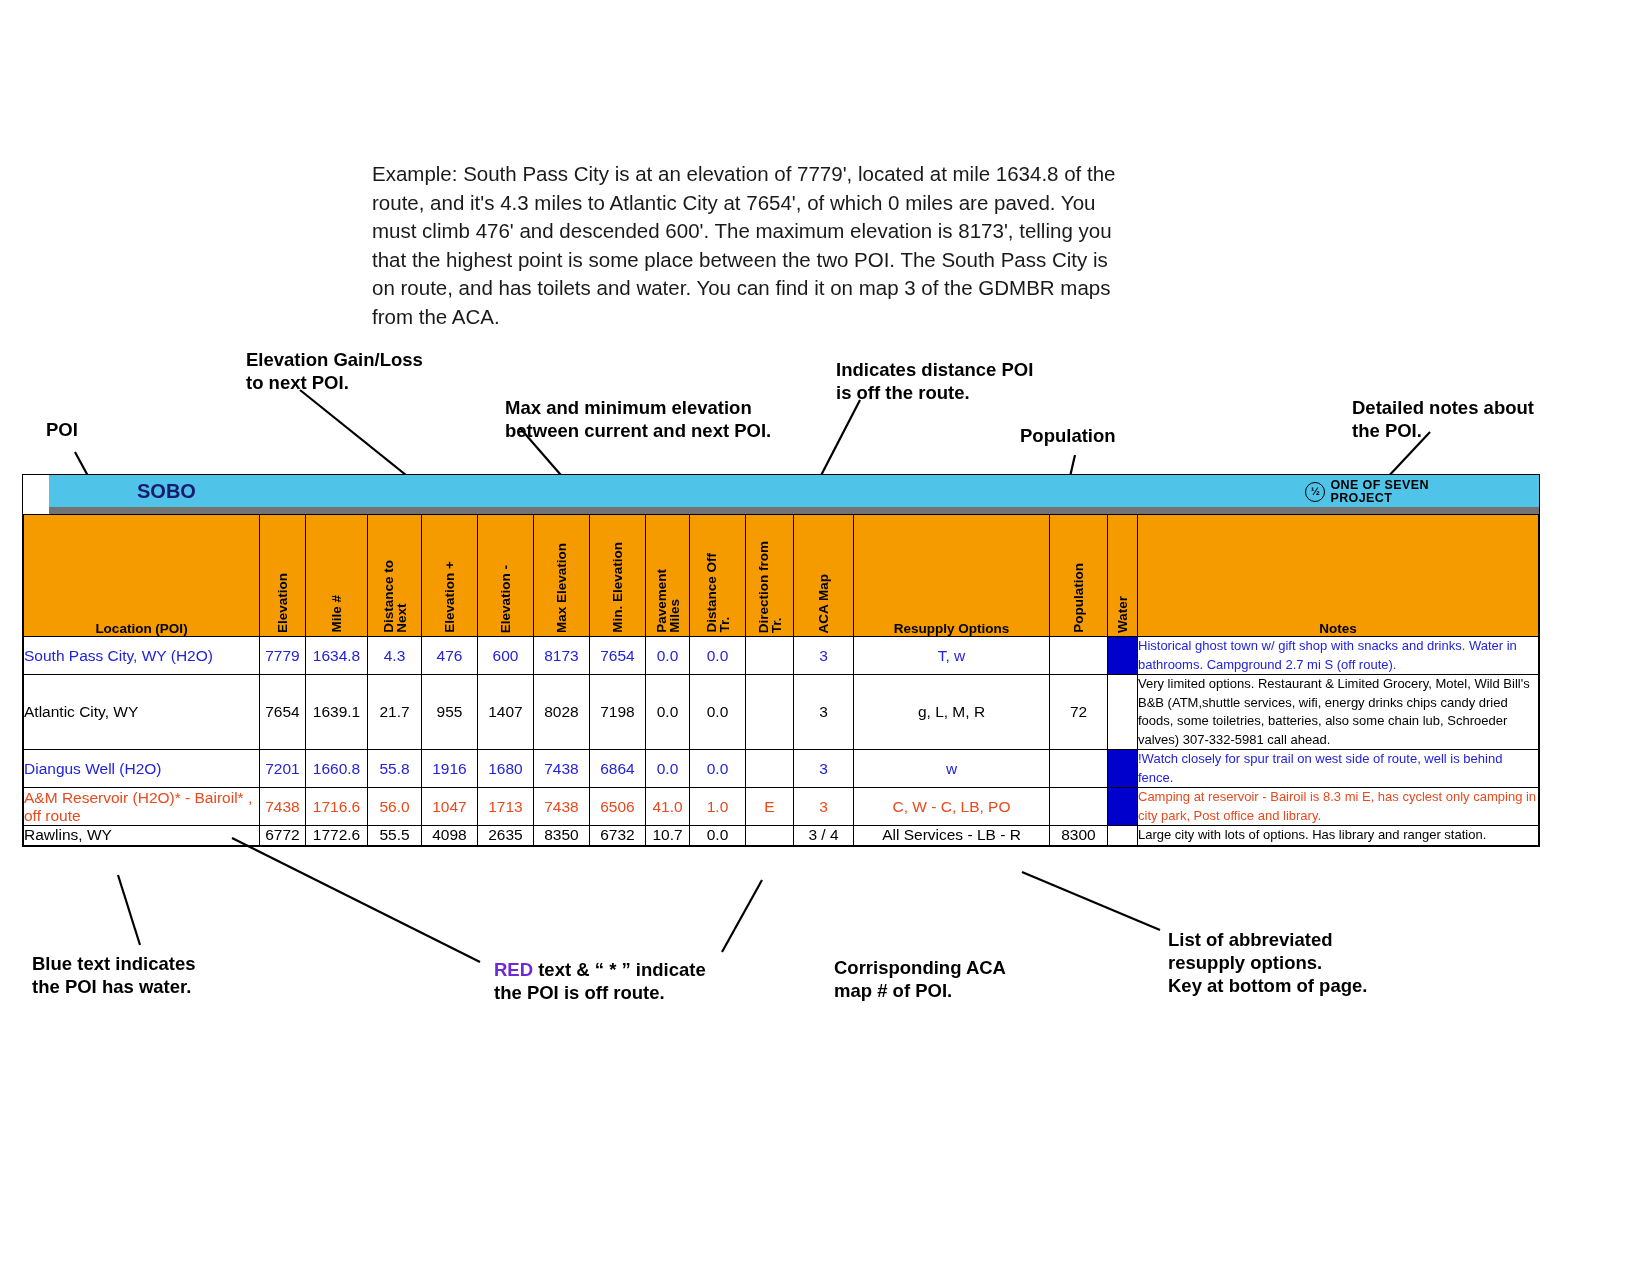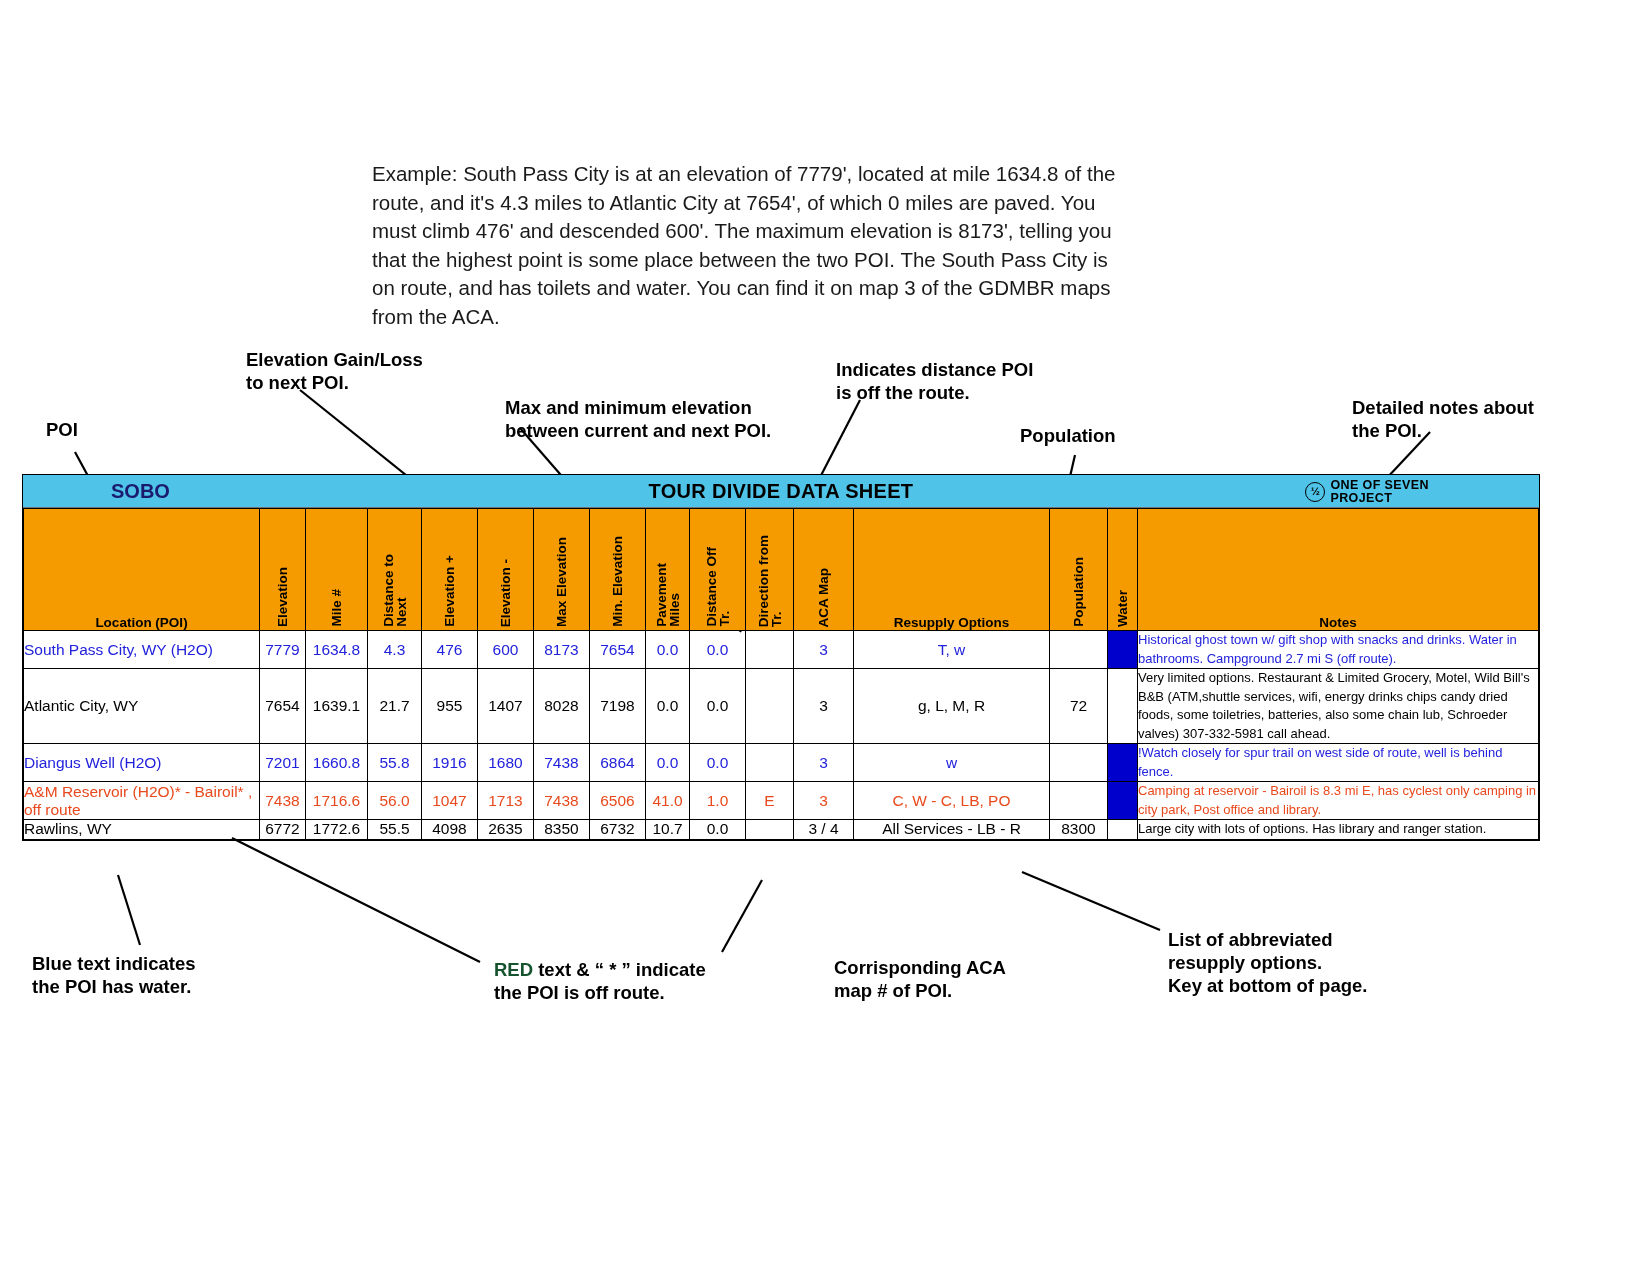--- a/index.html
+++ b/index.html
@@ -60,22 +60,23 @@
     position: absolute;
     left: 22px;
     top: 474px;
     width: 1518px;
     border: 1px solid #000;
     box-sizing: border-box;
   }
   .sheet-title-bar {
     height: 32px;
     background: #4fc3e8;
-    border-bottom: 1px solid #737373;
+    border-bottom: 7px solid #737373;
     position: relative;
+    margin-left: 26px;
   }
   .sobo {
     position: absolute;
     left: 88px;
     top: 5px;
     font-size: 20px;
     font-weight: bold;
     color: #1a1a6e;
   }
   .sheet-title {
@@ -207,34 +208,33 @@
 <div class="callout" style="left:505px; top:396px; white-space:pre-line;">Max and minimum elevation
 between current and next POI.</div>
 <div class="callout" style="left:836px; top:358px; white-space:pre-line;">Indicates distance POI
 is off the route.</div>
 <div class="callout" style="left:1020px; top:424px;">Population</div>
 <div class="callout" style="left:1318px; top:396px; white-space:pre-line;margin-left:34px;">Detailed notes about
 the POI.</div>
 <div class="callout" style="left:32px; top:952px; white-space:pre-line;">Blue text indicates
 the POI has water.</div>
 <div class="callout" style="left:494px; top:958px;">
-  <span style="color:#14532d;">RED</span><span> text &amp; “ * ” indicate</span>
+  <span style="color:#6d28d9;">RED</span><span> text &amp; “ * ” indicate</span>
   <div>the POI is off route.</div>
 </div>
 <div class="callout" style="left:834px; top:956px; white-space:pre-line;">Corrisponding ACA
 map # of POI.</div>
 <div class="callout" style="left:1168px; top:928px; white-space:pre-line;">List of abbreviated
 resupply options.
 Key at bottom of page.</div>
 
 <div class="sheet">
 
   <div class="sheet-title-bar">
     <div class="sobo">SOBO</div>
-    <div class="sheet-title">TOUR DIVIDE DATA SHEET</div>
     <div class="logo">
       <div class="logo-mark">½</div>
       <div class="logo-text">
         <div>ONE OF SEVEN</div>
         <div>PROJECT</div>
       </div>
     </div>
   </div>
 
   <table class="data">

